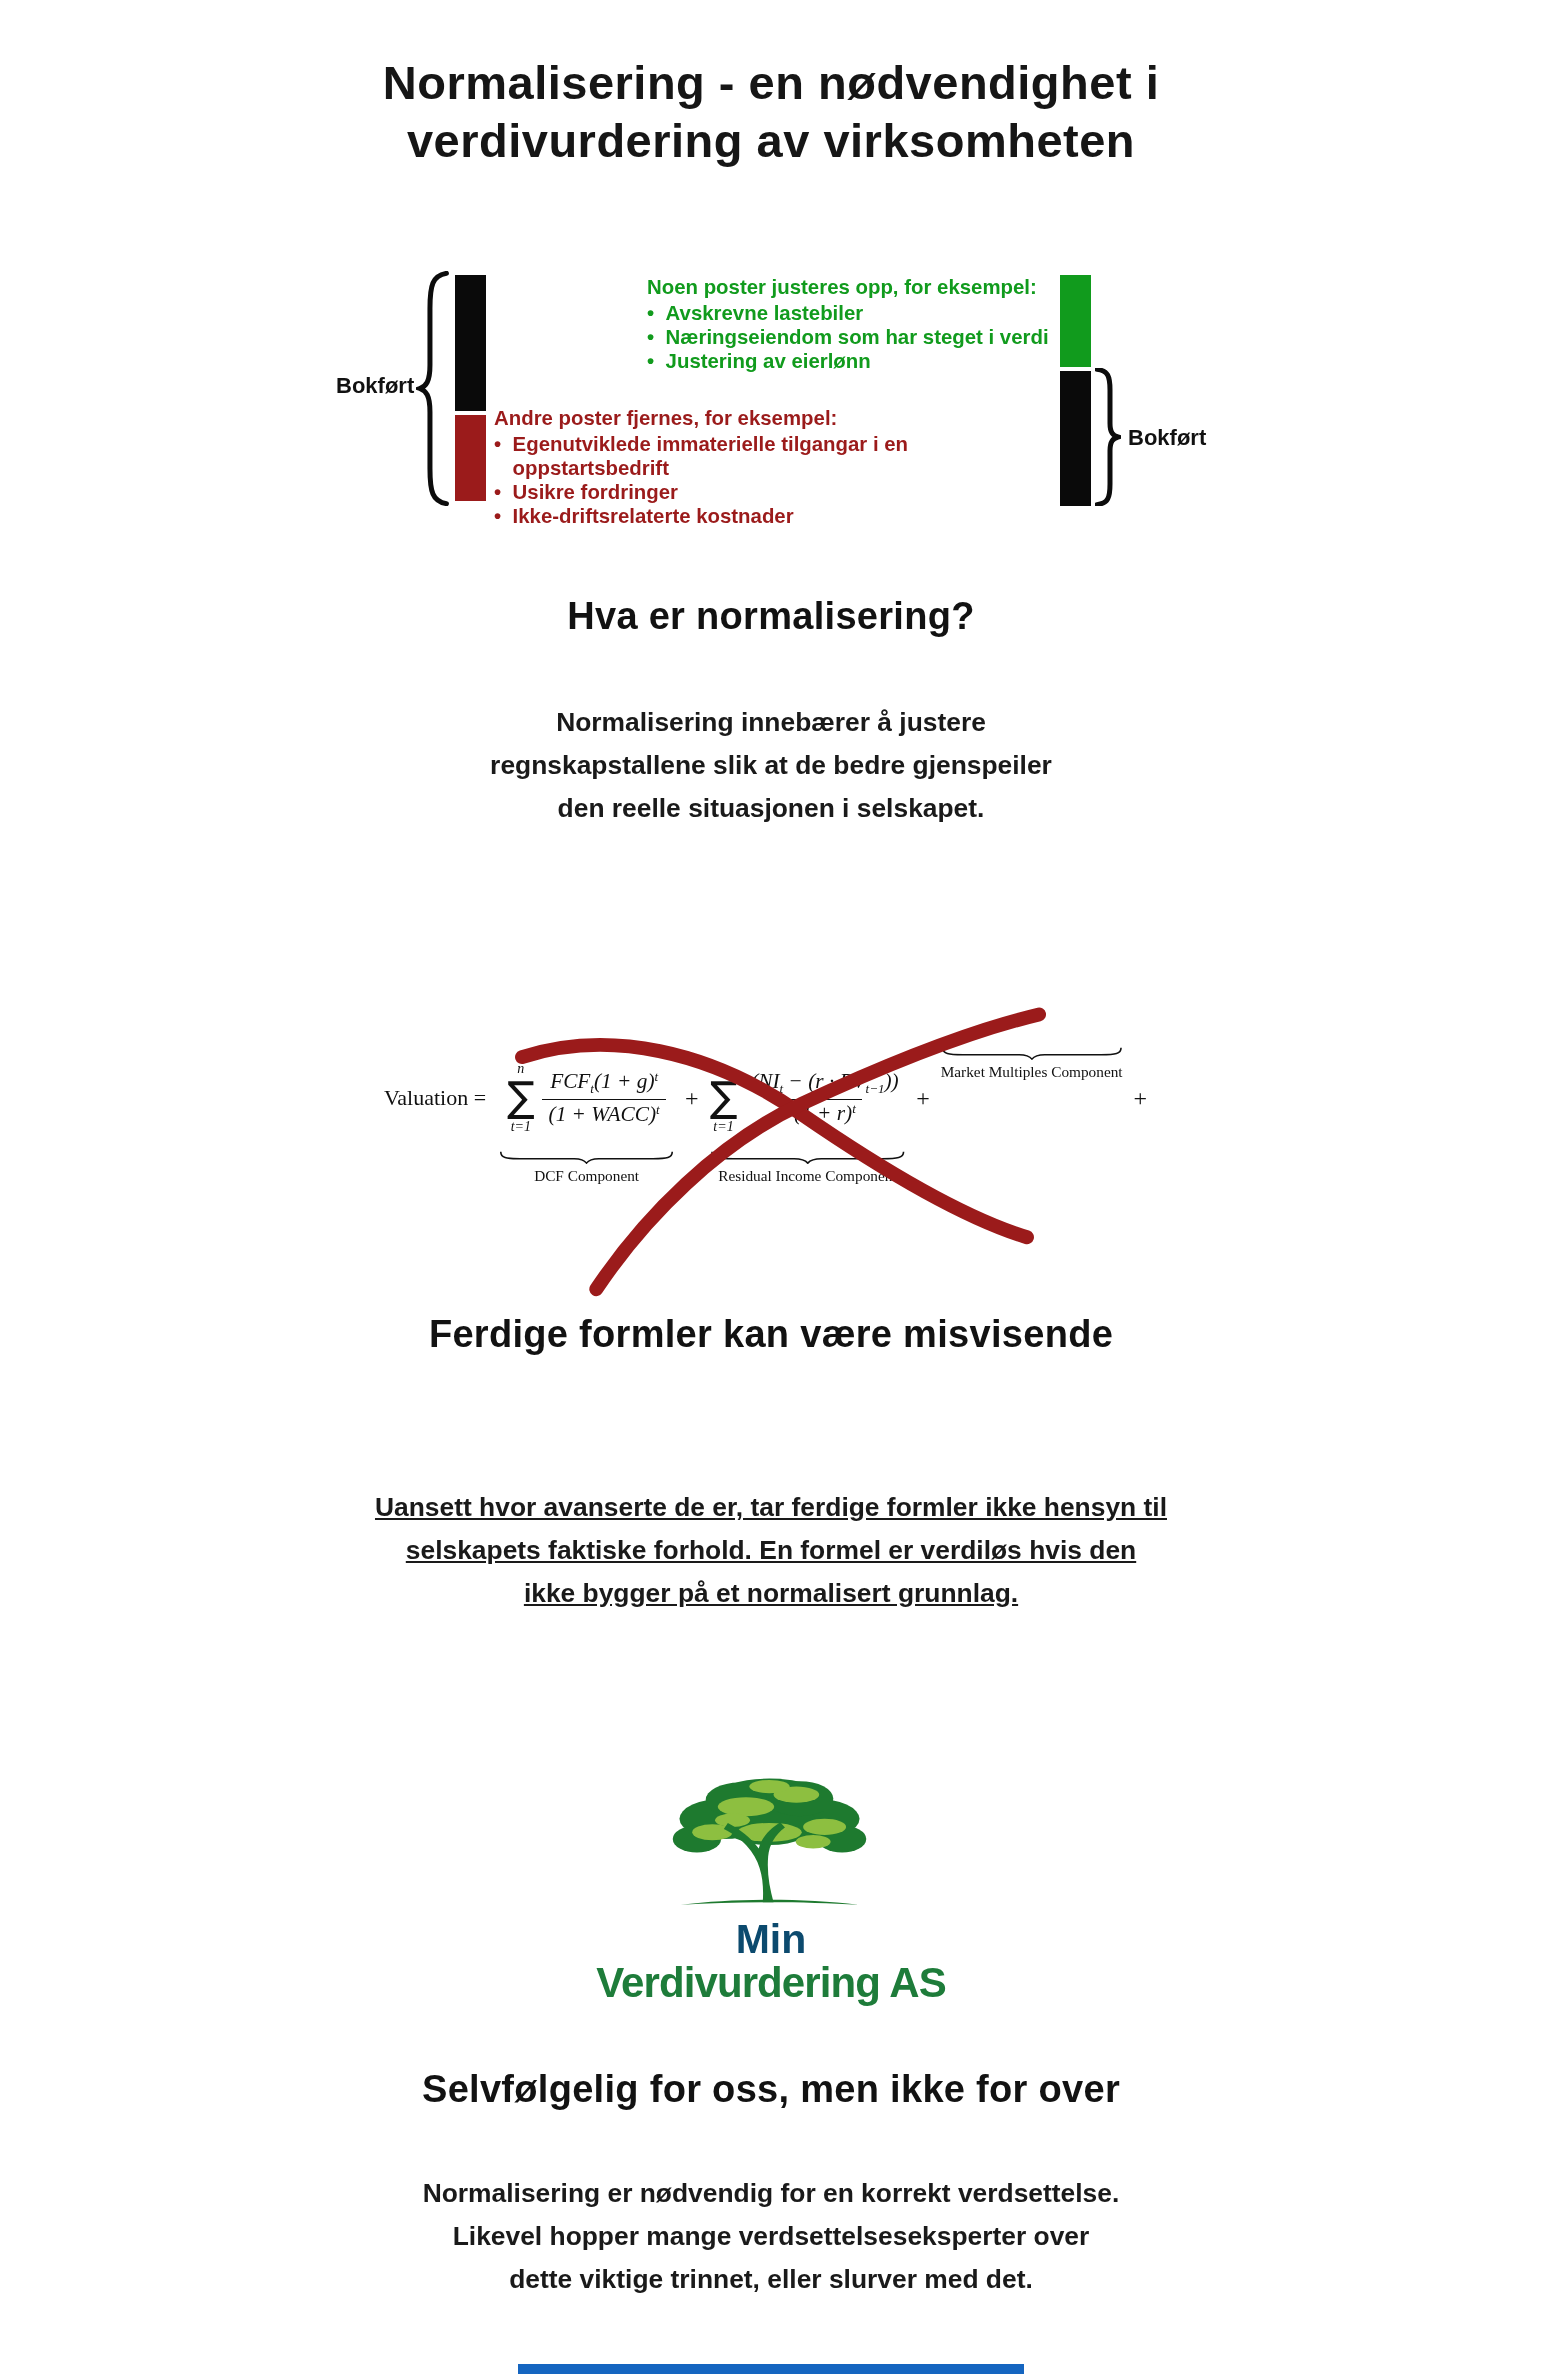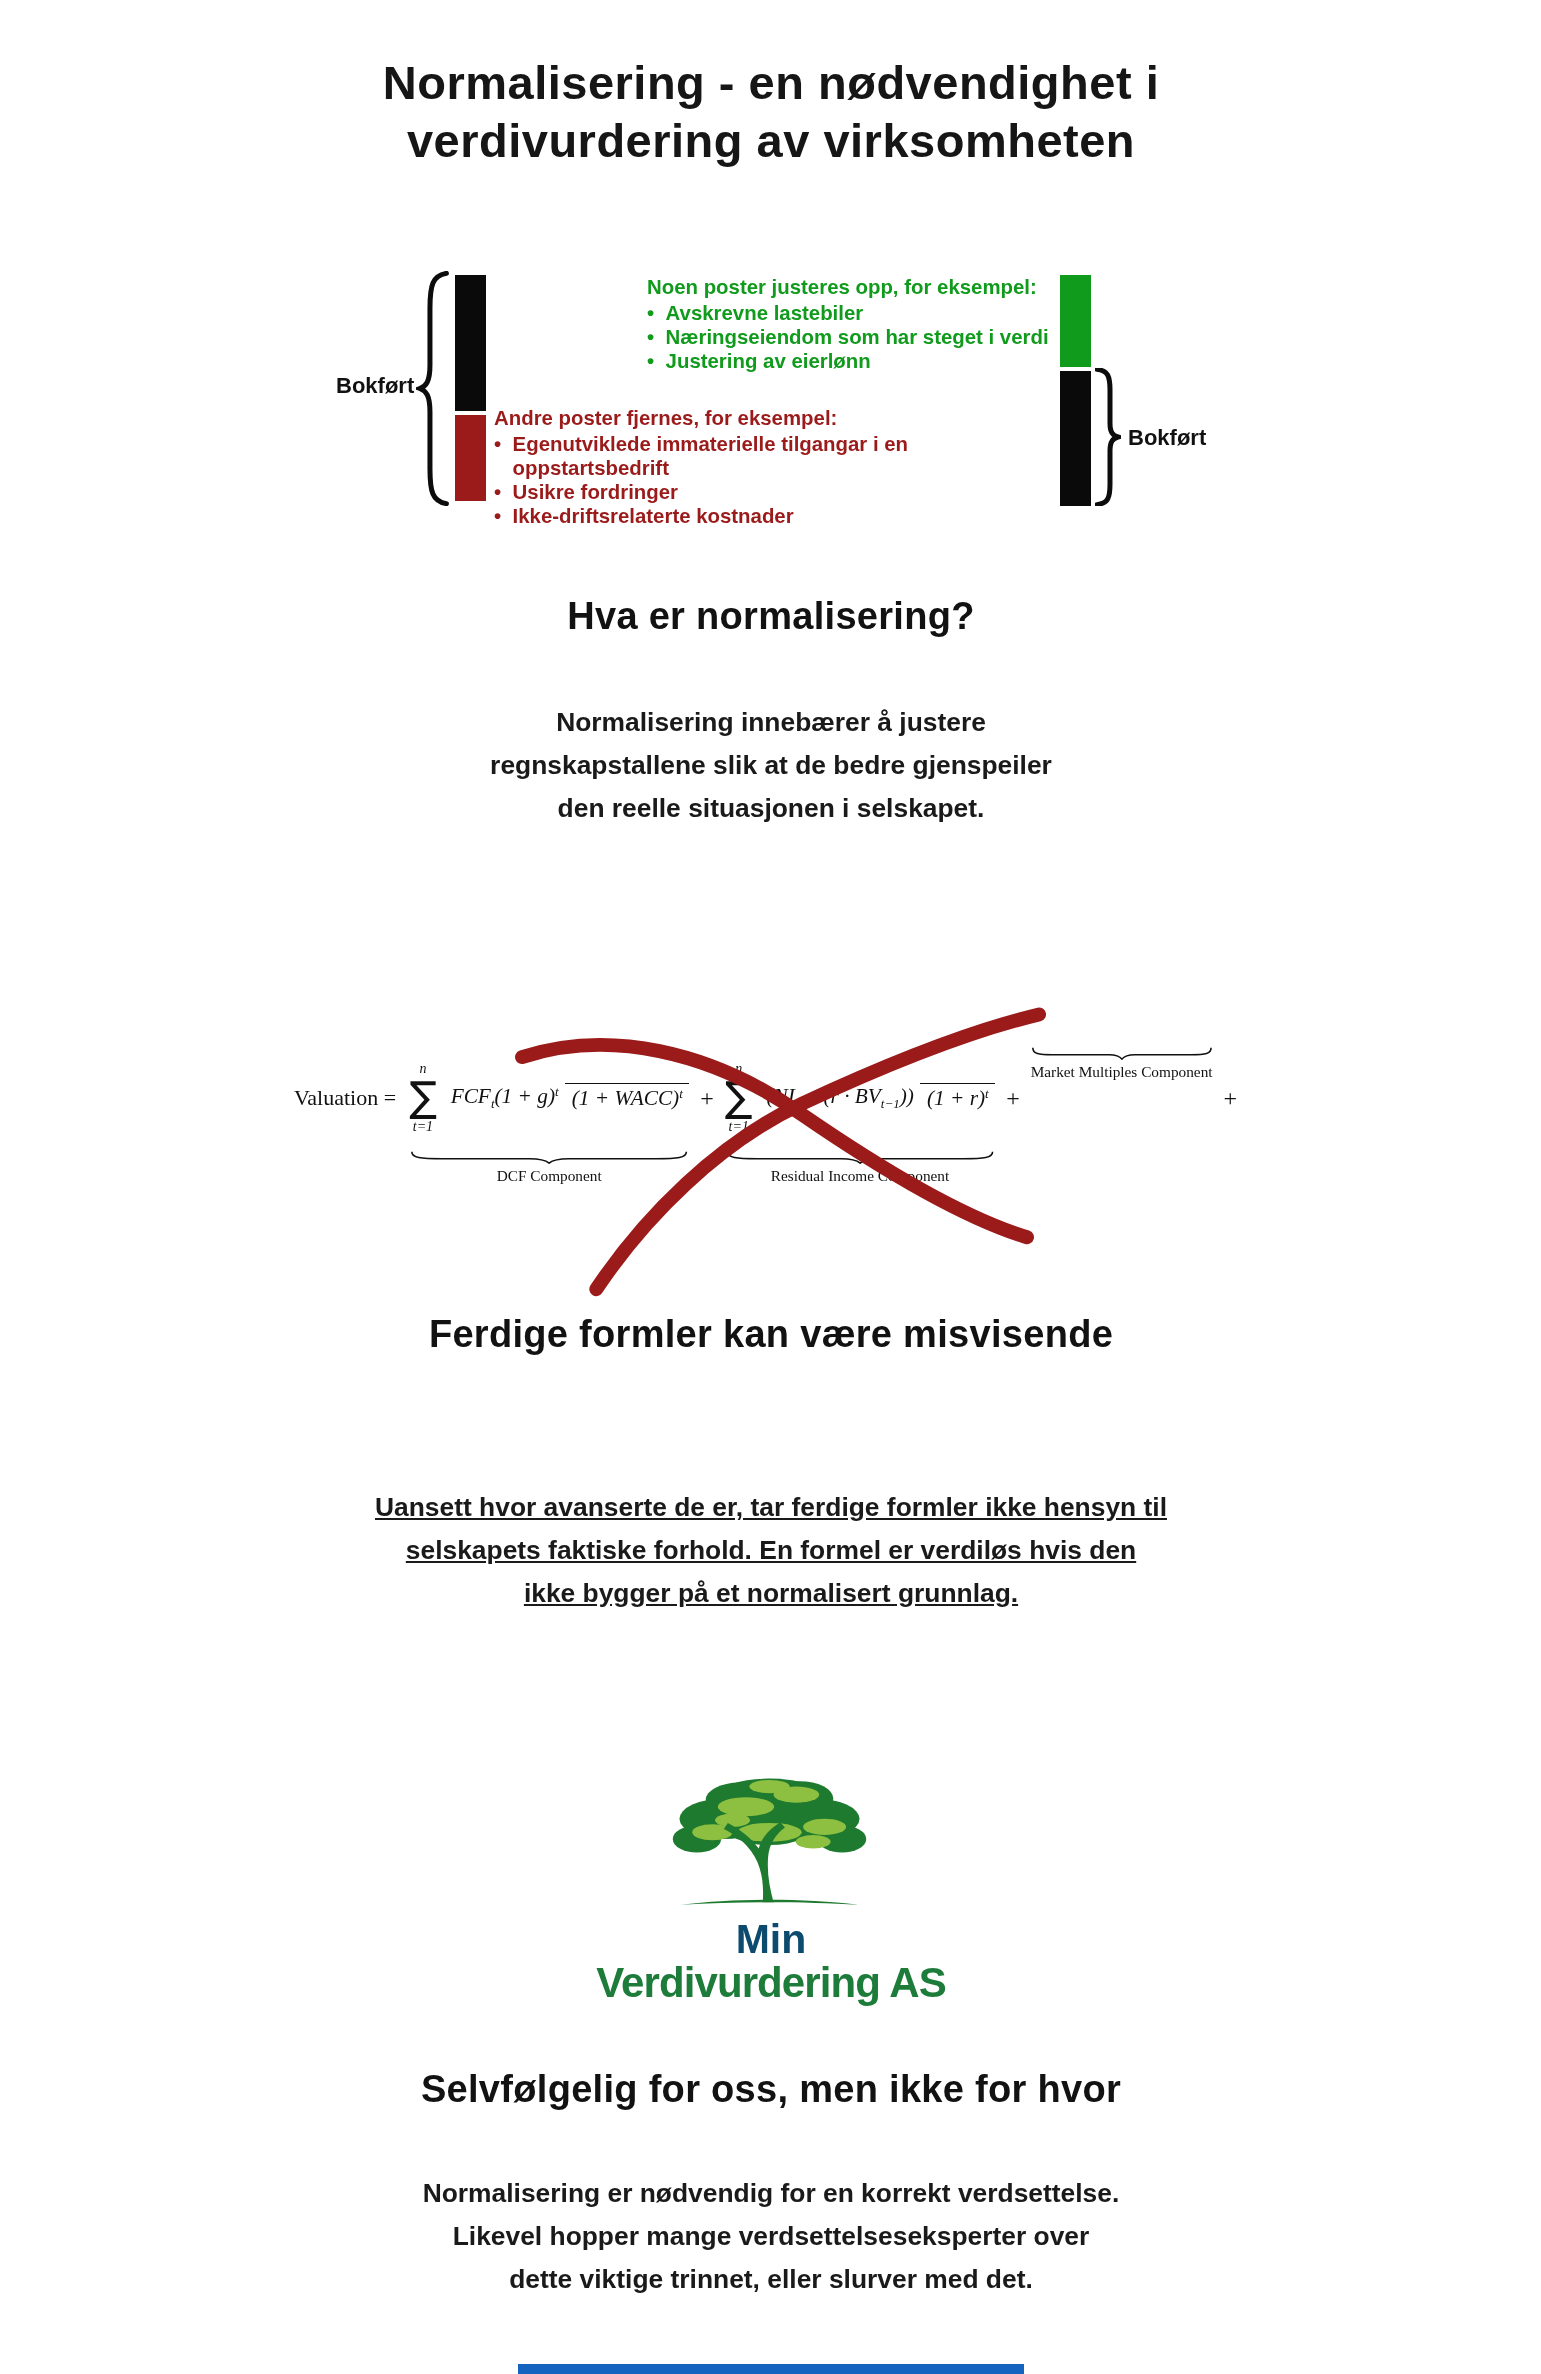--- a/index.html
+++ b/index.html
@@ -39,21 +39,21 @@
     font-family:"Liberation Serif","DejaVu Serif",serif;font-size:21.3px;color:#111;
   }
   .f-contentbox{height:104px;display:flex;align-items:center;justify-content:center;white-space:nowrap;}
   .f-term{display:flex;flex-direction:column;align-items:stretch;}
   .f-lhs{font-size:22px;}
   .f-plus{font-size:24px;padding:0 11px;}
   .f-sigma{display:flex;flex-direction:column;align-items:center;margin-right:7.4px;line-height:1;}
   .f-sig-top{font-style:italic;font-size:14px;margin-bottom:0.9px;}
   .f-sig-sym{font-family:"DejaVu Sans",sans-serif;font-size:41px;line-height:1;}
   .f-sig-bot{font-style:italic;font-size:14px;margin-top:1.9px;}
-  .f-frac{display:flex;flex-direction:row;align-items:center;font-family:Liberation Serif, serif;}
+  .f-frac{display:flex;flex-direction:column;align-items:center;font-family:Liberation Serif, serif;}
   .f-num,.f-den{padding:1.9px 6.5px;white-space:nowrap;}
   .f-den{border-top:1.6px solid #111;}
   .f-var{font-style:italic;}
   .f-num sub,.f-den sub{font-size:13px;font-style:italic;vertical-align:-4.6px;}
   .f-num sup,.f-den sup{font-size:13px;font-style:italic;vertical-align:7.4px;}
   .f-brace{width:100%;height:14px;display:block;}
   .f-brace path{fill:none;stroke:#111;stroke-width:1.6;vector-effect:non-scaling-stroke;}
   .f-label{text-align:center;font-size:15.3px;margin-top:2.8px;color:#111;white-space:nowrap;}
 
   
@@ -223,21 +223,21 @@
       <ellipse cx="105" cy="90" rx="26" ry="10"></ellipse>
       <ellipse cx="225" cy="122" rx="26" ry="10"></ellipse>
       <ellipse cx="160" cy="40" rx="30" ry="10"></ellipse>
     </g>
     <path fill="#1e7a2f" d="M150,212 C152,180 148,152 126,128 C118,119 106,110 92,103 L98,94 C116,103 132,116 144,132 C148,116 160,103 176,93 L183,101 C168,112 160,126 158,144 C156,168 160,190 166,212 Z"></path>
     <path fill="#1e7a2f" d="M28,216 C110,206 210,206 292,216 C210,211 110,211 28,216 Z"></path>
   </svg>
   <div class="abs center-text logo-text1">Min</div>
   <div class="abs center-text logo-text2">Verdivurdering AS</div>
 
-  <div class="abs center-text h2" style="top:2068px;">Selvfølgelig for oss, men ikke for hvor</div>
+  <div class="abs center-text h2" style="top:2068px;">Selvfølgelig for oss, men ikke for over</div>
   <div class="abs center-text para" style="top:2172px;">
     <div>Normalisering er nødvendig for en korrekt verdsettelse.</div>
     <div>Likevel hopper mange verdsettelseseksperter over</div>
     <div>dette viktige trinnet, eller slurver med det.</div>
   </div>
 
   <div class="abs bottom-bar"></div>
 
 </div>
 

